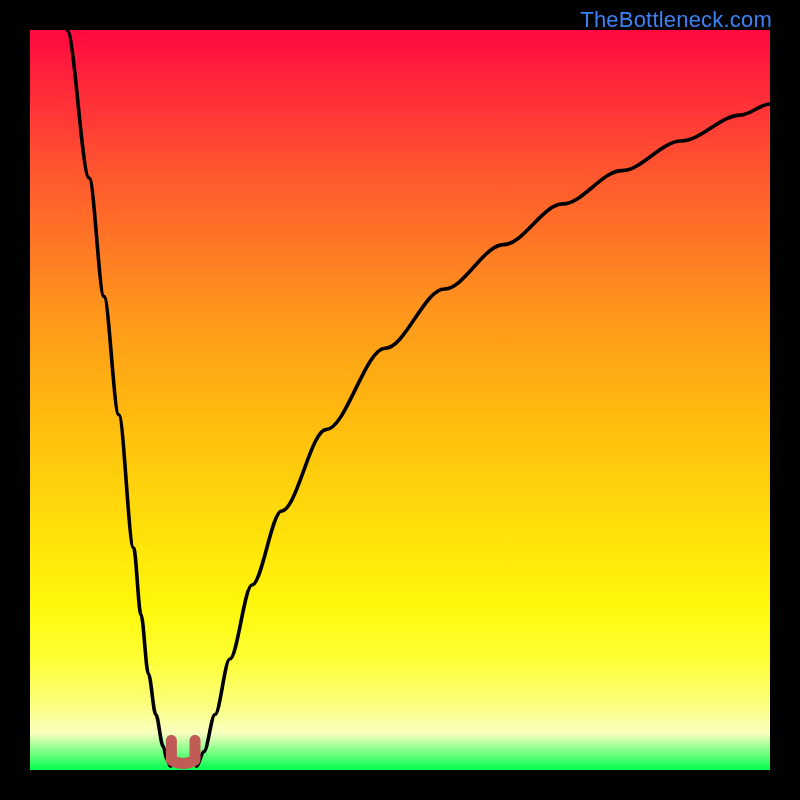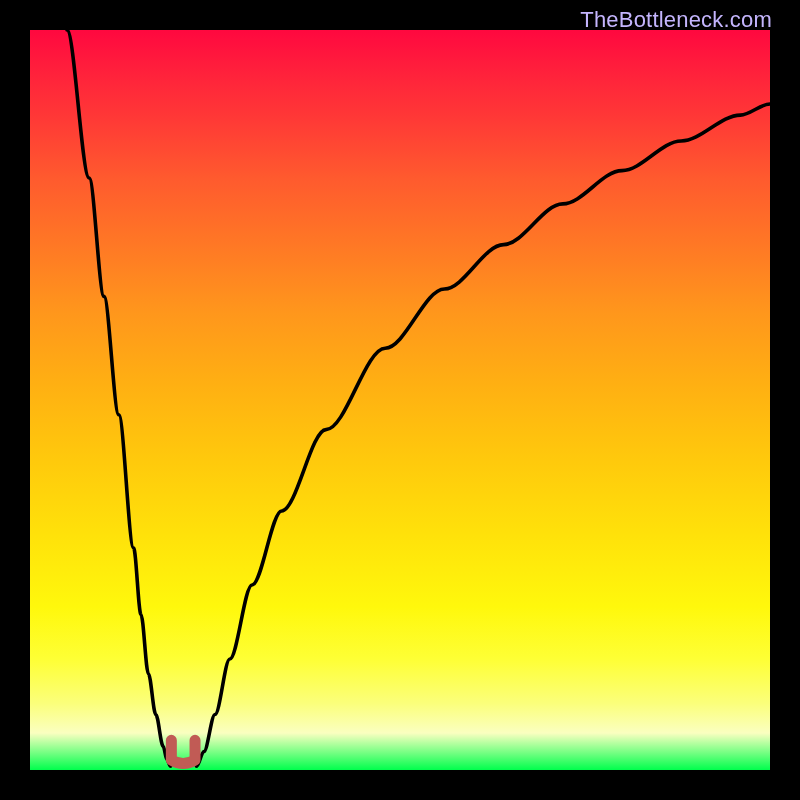--- a/index.html
+++ b/index.html
@@ -47,21 +47,21 @@
       position: absolute;
       left: 0;
       top: 0;
       width: 100%;
       height: 100%;
     }
     .watermark {
       position: absolute;
       top: 7px;
       right: 28px;
-      color: #c4b5fd;
+      color: #3b82f6;
       font-size: 22px;
       letter-spacing: 0.2px;
       font-weight: 400;
     }
   </style>
 </head>
 <body>
 
 <div class="watermark">TheBottleneck.com</div>
 

